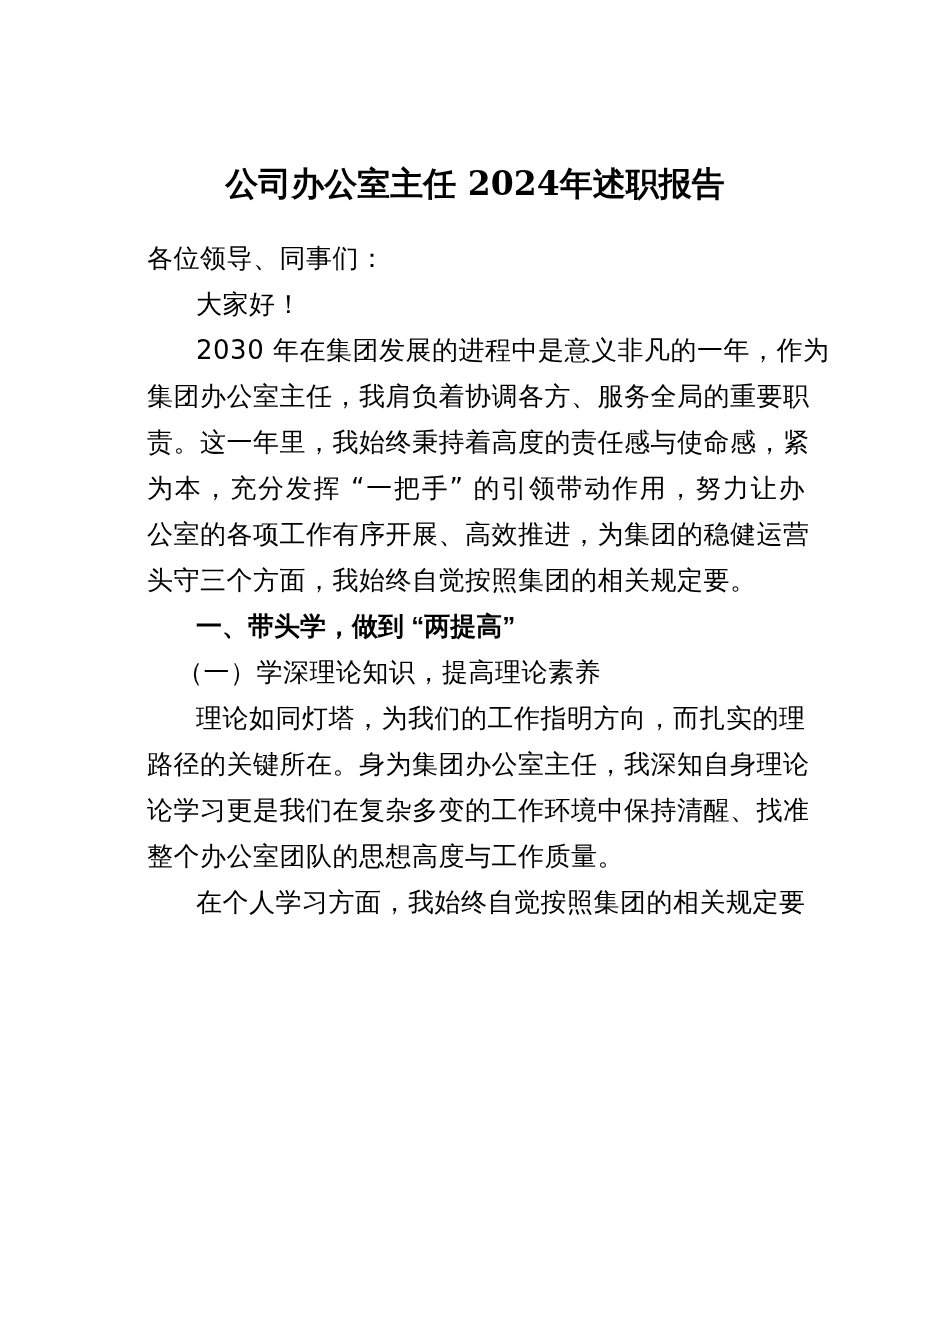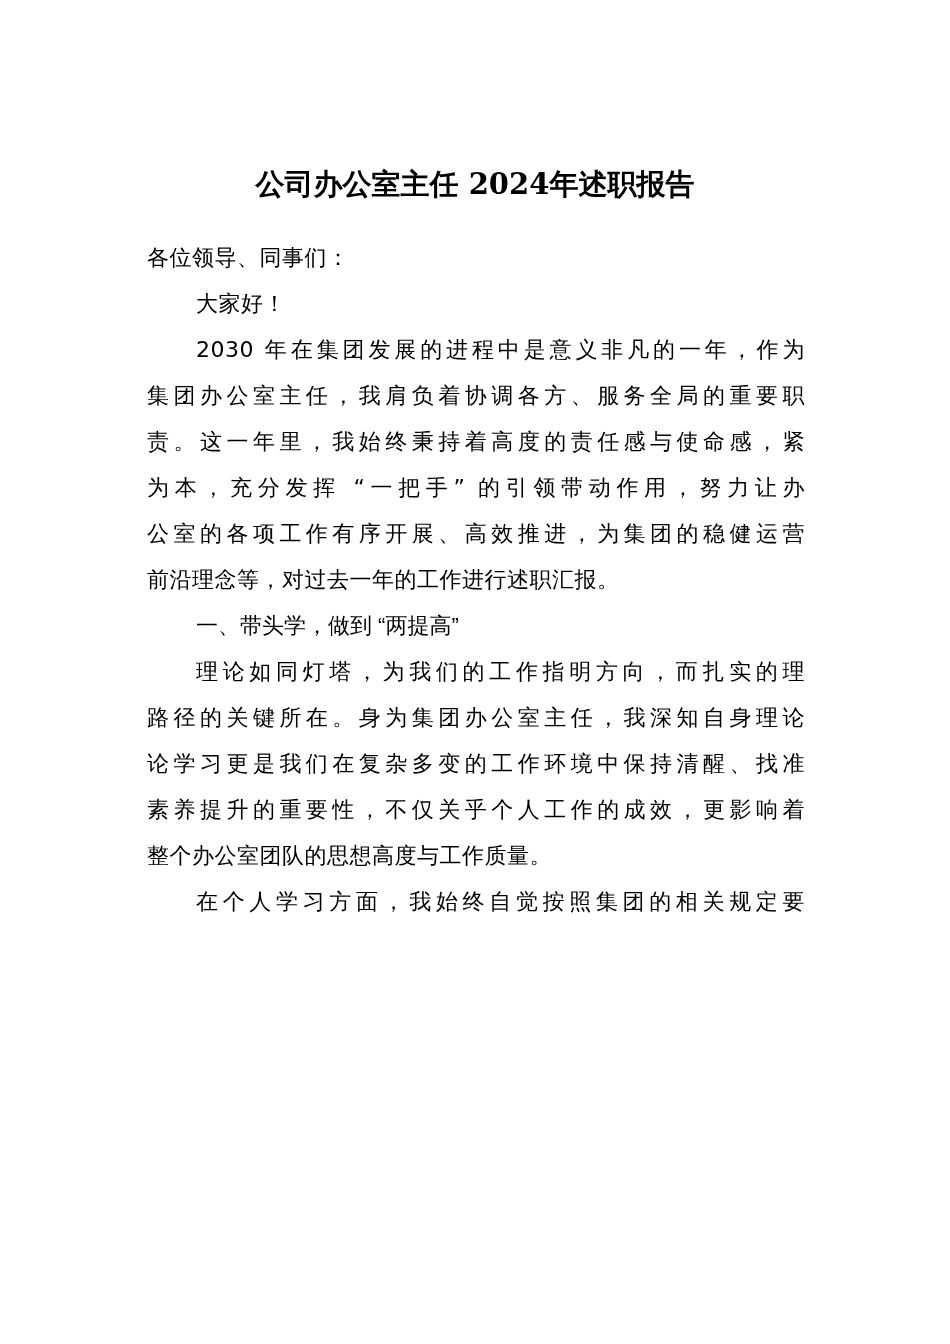--- a/index.html
+++ b/index.html
@@ -22,51 +22,51 @@
       width: 950px;
       height: 1344px;
       background: #ffffff;
     }
     .title {
       position: absolute;
       left: 0;
       top: 160px;
       width: 950px;
       text-align: center;
-      font-size: 29px;
+      font-size: 33px;
       font-weight: bold;
       line-height: 48px;
       letter-spacing: 0px;
       font-family: "DejaVu Serif", "Liberation Serif", serif;
     }
     .body {
       position: absolute;
       left: 147px;
       top: 235px;
       width: 658px;
     }
     .line {
       height: 46px;
       line-height: 46px;
-      font-size: 22px;
+      font-size: 26px;
       white-space: nowrap;
       text-align: justify;
       text-align-last: justify;
       font-family: "DejaVu Sans", "Liberation Sans", sans-serif;
       font-weight: normal;
       letter-spacing: 0.5px;
     }
     .line.last {
       text-align-last: left;
     }
     .line.indent {
       padding-left: 49px;
     }
     .line.h1 {
-      font-weight: normal;
+      font-weight: bold;
       text-align-last: left;
       font-family: "Liberation Sans", "DejaVu Sans", sans-serif;
       letter-spacing: 0px;
     }
     .line.h2 {
       text-align-last: left;
       padding-left: 30px;
     }
   </style>
 </head>
@@ -80,31 +80,31 @@
 
     <div class="line last">各位领导、同事们：</div>
     <div class="line indent last">大家好！</div>
 
     <div>
       <div class="line indent">2030 年在集团发展的进程中是意义非凡的一年，作为</div>
       <div class="line">集团办公室主任，我肩负着协调各方、服务全局的重要职</div>
       <div class="line">责。这一年里，我始终秉持着高度的责任感与使命感，紧</div>
       <div class="line">为本，充分发挥 “一把手” 的引领带动作用，努力让办</div>
       <div class="line">公室的各项工作有序开展、高效推进，为集团的稳健运营</div>
-      <div class="line last">前沿理念等，对过去一年的工作进行述职汇报。</div>
+      <div class="line last">头守三个方面，我始终自觉按照集团的相关规定要。</div>
     </div>
 
     <div class="line indent h1">一、带头学，做到 “两提高”</div>
 
+    <div class="line h2">（一）学深理论知识，提高理论素养</div>
 
     <div>
       <div class="line indent">理论如同灯塔，为我们的工作指明方向，而扎实的理</div>
       <div class="line">路径的关键所在。身为集团办公室主任，我深知自身理论</div>
       <div class="line">论学习更是我们在复杂多变的工作环境中保持清醒、找准</div>
-      <div class="line">素养提升的重要性，不仅关乎个人工作的成效，更影响着</div>
       <div class="line last">整个办公室团队的思想高度与工作质量。</div>
     </div>
 
     <div>
       <div class="line indent">在个人学习方面，我始终自觉按照集团的相关规定要</div>
     </div>
 
   </div>
 </div>
 

